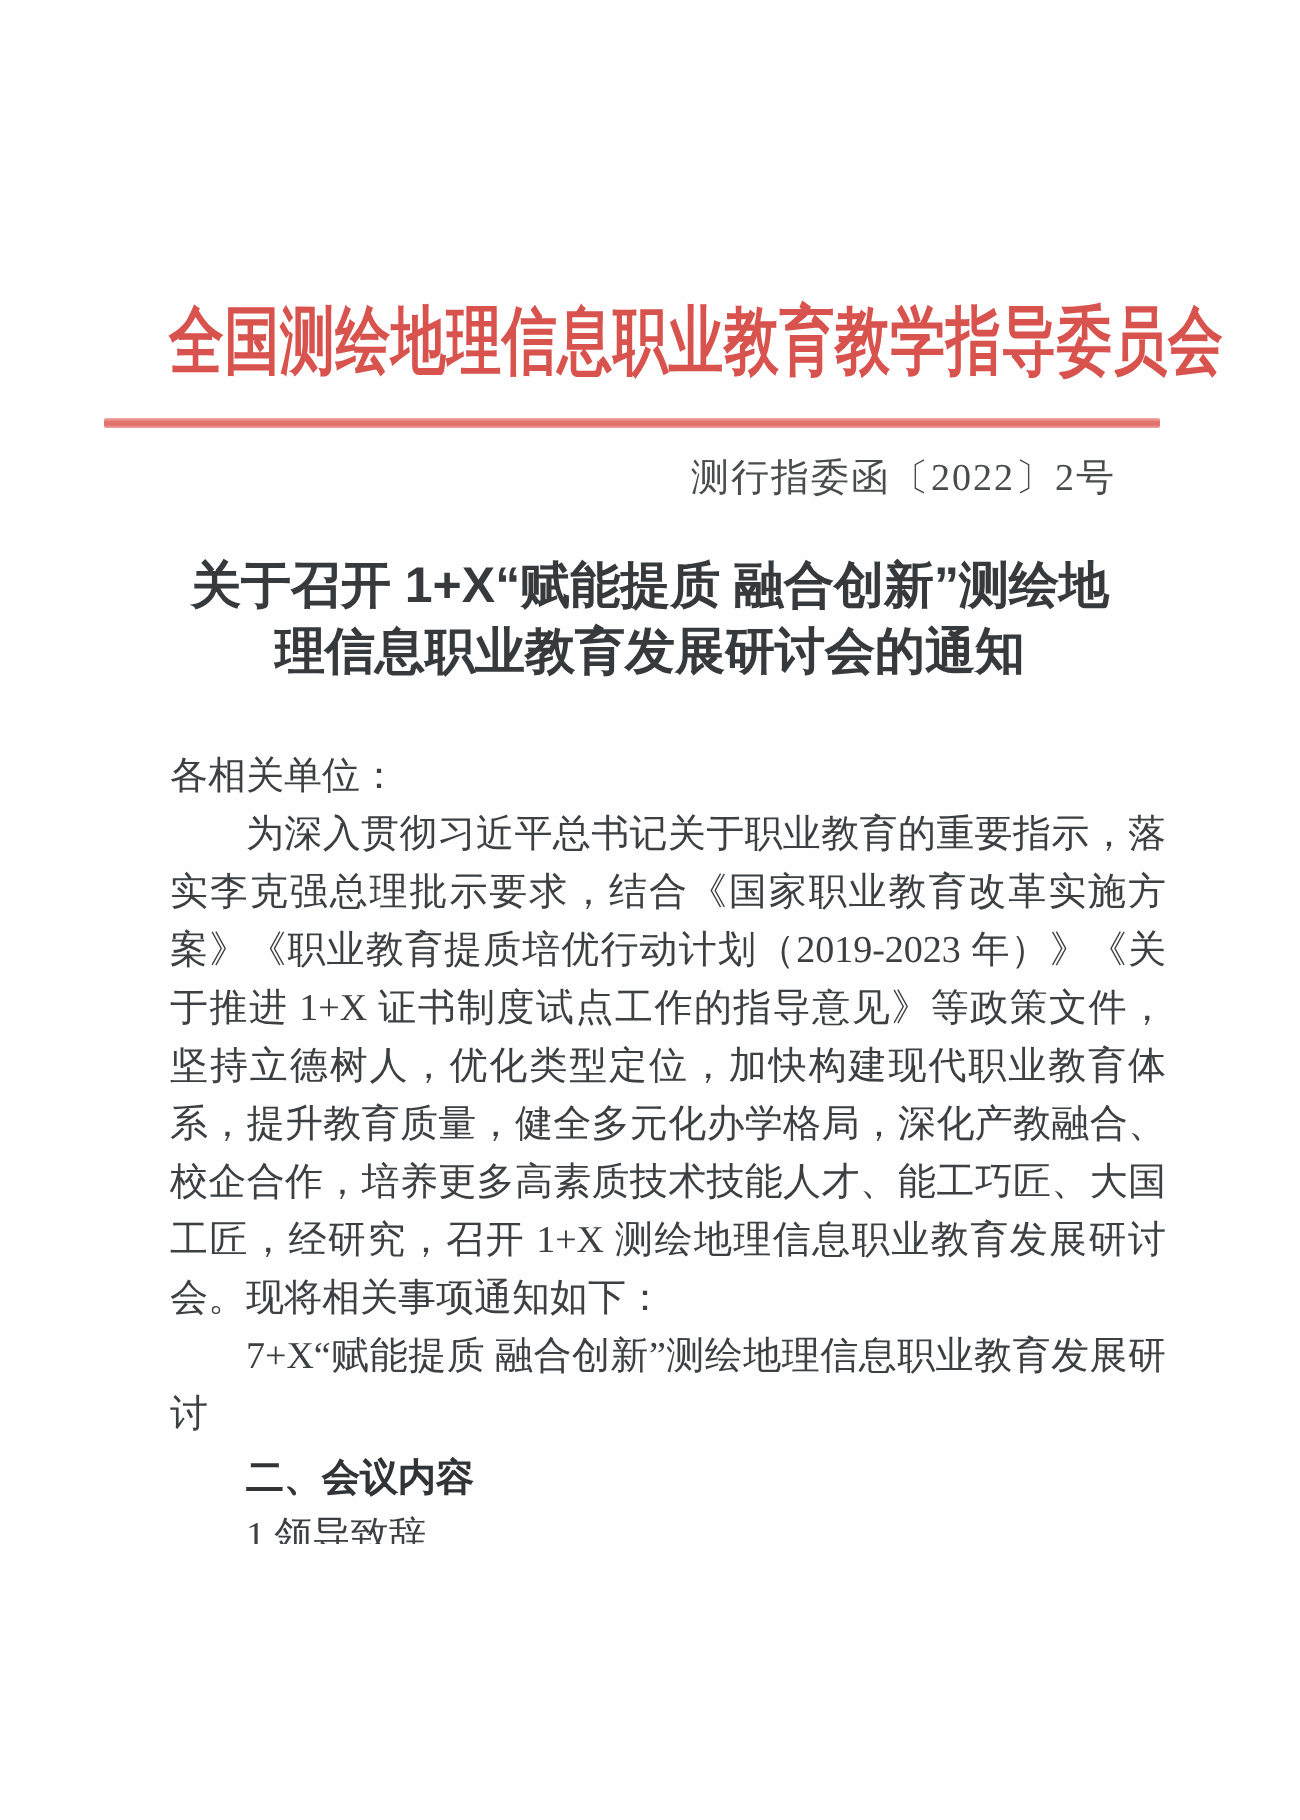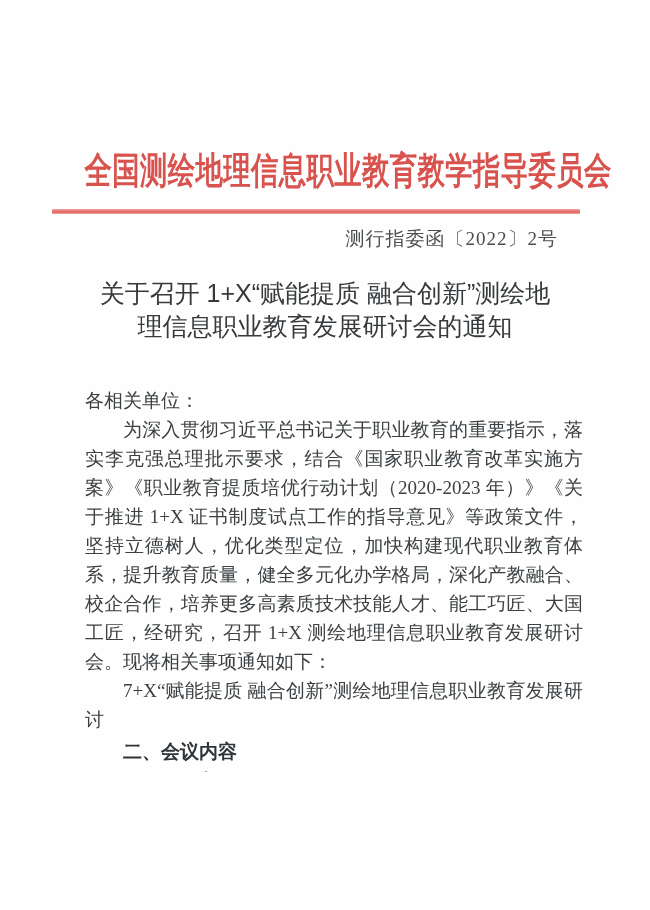--- a/index.html
+++ b/index.html
@@ -51,26 +51,26 @@
   .title {
     position: absolute;
     top: 277px;
     left: 89px;
     width: 472px;
     margin: 0;
     text-align: center;
     font-family: "Liberation Sans", sans-serif;
     font-size: 25px;
     line-height: 33px;
-    font-weight: normal;
+    font-weight: bold;
     color: #363a3c;
   }
   .body-block {
     position: absolute;
-    top: 386px;
+    top: 374px;
     left: 85px;
     width: 498px;
     font-family: "Liberation Serif", serif;
     font-size: 19px;
     line-height: 29px;
     color: #3c4043;
     text-align: justify;
   }
   .body-block p { margin: 0; }
   .salutation { text-indent: 0; }
@@ -102,21 +102,21 @@
   <div class="org-name">全国测绘地理信息职业教育教学指导委员会</div>
 
   <div class="divider"></div>
 
   <div class="doc-number">测行指委函〔2022〕2号</div>
 
   <h1 class="title">关于召开 1+X“赋能提质 融合创新”测绘地理信息职业教育发展研讨会的通知</h1>
 
   <div class="body-block">
     <p class="salutation">各相关单位：</p>
-    <p class="para">为深入贯彻习近平总书记关于职业教育的重要指示，落实李克强总理批示要求，结合《国家职业教育改革实施方案》《职业教育提质培优行动计划（2020-2023 年）》《关于推进 1+X 证书制度试点工作的指导意见》等政策文件，坚持立德树人，优化类型定位，加快构建现代职业教育体系，提升教育质量，健全多元化办学格局，深化产教融合、校企合作，培养更多高素质技术技能人才、能工巧匠、大国工匠，经研究，召开 1+X 测绘地理信息职业教育发展研讨会。现将相关事项通知如下：</p>
+    <p class="para">为深入贯彻习近平总书记关于职业教育的重要指示，落实李克强总理批示要求，结合《国家职业教育改革实施方案》《职业教育提质培优行动计划（2019-2023 年）》《关于推进 1+X 证书制度试点工作的指导意见》等政策文件，坚持立德树人，优化类型定位，加快构建现代职业教育体系，提升教育质量，健全多元化办学格局，深化产教融合、校企合作，培养更多高素质技术技能人才、能工巧匠、大国工匠，经研究，召开 1+X 测绘地理信息职业教育发展研讨会。现将相关事项通知如下：</p>
 
     <div>
       <p class="para">7+X“赋能提质 融合创新”测绘地理信息职业教育发展研讨</p>
     </div>
 
     <div>
       <p class="section-heading">二、会议内容</p>
       <p class="para">1.领导致辞</p>
     </div>
   </div>

